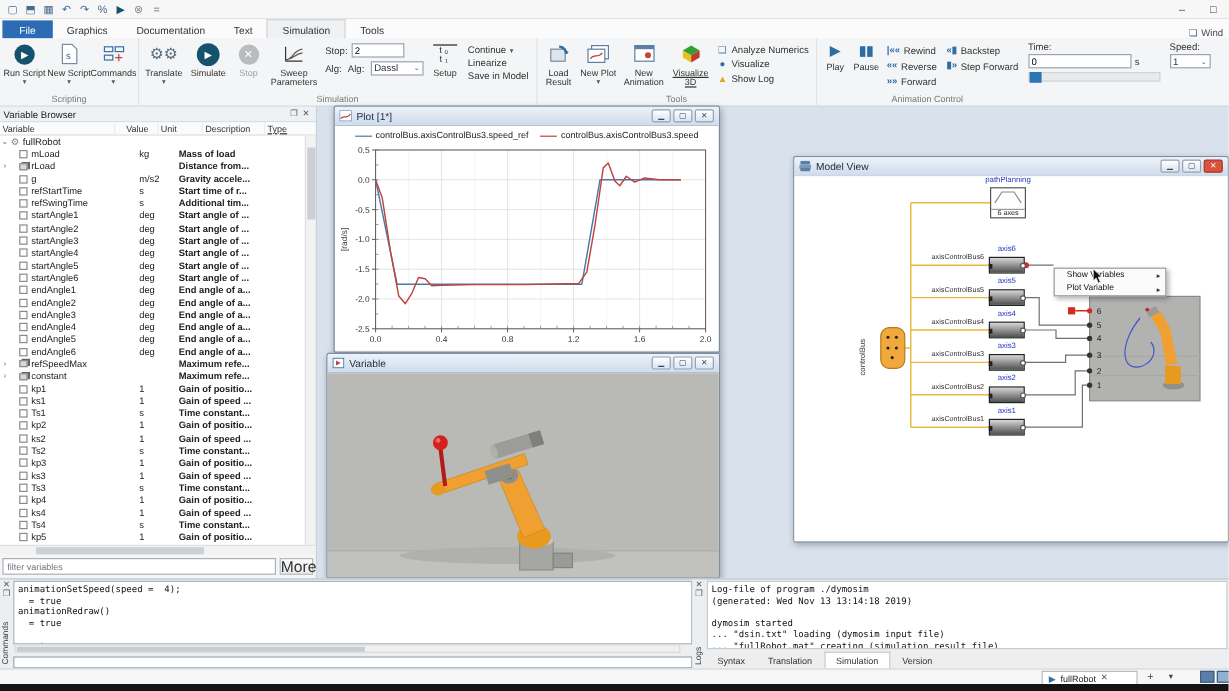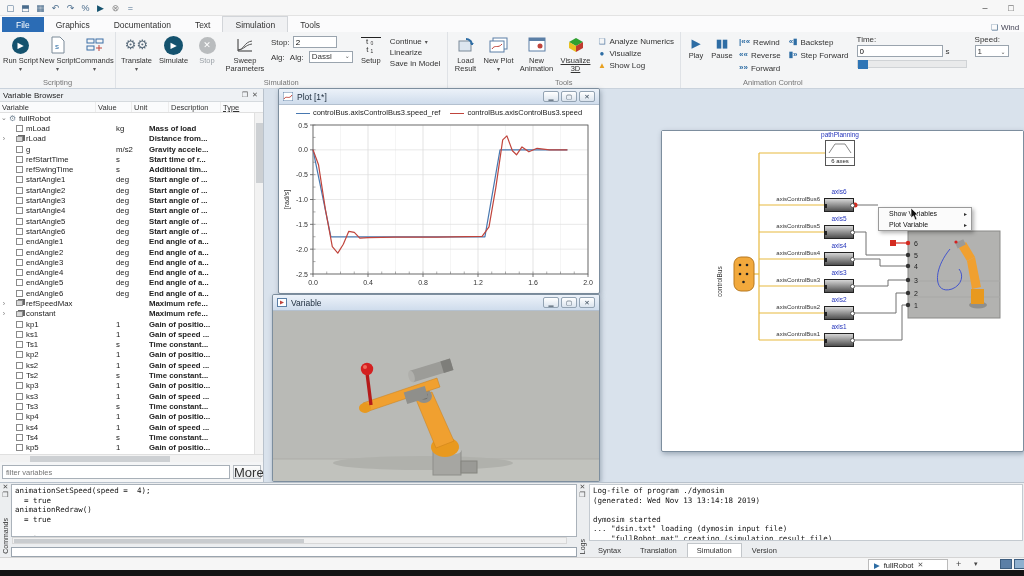--- a/index.html
+++ b/index.html
@@ -377,21 +377,21 @@
 
   <div id="varbrowser" class="abs">
     <div id="vb-title">
       <span>Variable Browser</span>
       <span class="spacer"></span>
       <span class="vb-tbtn">❐</span>
       <span class="vb-tbtn">✕</span>
     </div>
     <div id="vb-cols">
       <span class="vcol" style="width:96px;">Variable</span>
-      <span class="vcol" style="width:36px;">Value</span>
+      <span class="vcol" style="width:36px;text-align:center;">Value</span>
       <span class="vcol" style="width:37px;">Unit</span>
       <span class="vcol" style="width:52px;">Description</span>
       <span class="vcol" style="flex:1; border-right:none;text-decoration:underline;">Type</span>
     </div>
     <div id="vb-rows">
       <div class="vrow root">
         <span class="vexp">⌄</span>
         <span class="sicon" style="color:#7a8a98;">⚙</span>
         <span class="vname" style="padding-left:2px;">fullRobot</span>
       </div>
@@ -784,20 +784,33 @@
       <rect x="132" y="78" width="22" height="12" fill="#8f8f8b" transform="rotate(-17 143 84)"></rect>
       <ellipse cx="92" cy="97" rx="6" ry="5" fill="#e8991f"></ellipse>
 
       <line x1="94" y1="62" x2="98" y2="94" stroke="#b51a1a" stroke-width="3.4"></line>
       <circle cx="94" cy="58" r="6.2" fill="#d42020"></circle>
       <circle cx="92" cy="56" r="2" fill="#ef6a5a"></circle>
     </svg>
   </div>
 
   <div id="model-window" class="win">
+    <div class="win-title">
+      <svg class="wicon">
+          <rect x="1" y="0" width="8" height="3" rx="1" fill="#5b7fa6"></rect>
+          <rect x="0" y="3" width="10" height="4" rx="1" fill="#7d9ab5"></rect>
+          <rect x="1" y="6" width="8" height="3" rx="1" fill="#5b7fa6"></rect>
+        </svg>
+      <span>Model View</span>
+      <span class="win-btns">
+        <span class="wbtn">▁</span>
+        <span class="wbtn">▢</span>
+        <span class="wbtn red">✕</span>
+      </span>
+    </div>
     <div id="model-canvas">
       <svg id="model-svg" width="361" height="304" style="position:absolute; left:0; top:0;">
           <line x1="97" y1="22" x2="97" y2="209" stroke="#e8b93e" stroke-width="1.2"></line>
           <line x1="97" y1="22" x2="163" y2="22" stroke="#e8b93e" stroke-width="1.2"></line>
           <line x1="92" y1="143" x2="97" y2="143" stroke="#e8b93e" stroke-width="1.2"></line>
           <line x1="97" y1="74" x2="162" y2="74" stroke="#e8b93e" stroke-width="1.2"></line>
           <line x1="97" y1="101" x2="162" y2="101" stroke="#e8b93e" stroke-width="1.2"></line>
           <line x1="97" y1="128" x2="162" y2="128" stroke="#e8b93e" stroke-width="1.2"></line>
           <line x1="97" y1="155" x2="162" y2="155" stroke="#e8b93e" stroke-width="1.2"></line>
           <line x1="97" y1="182" x2="162" y2="182" stroke="#e8b93e" stroke-width="1.2"></line>

